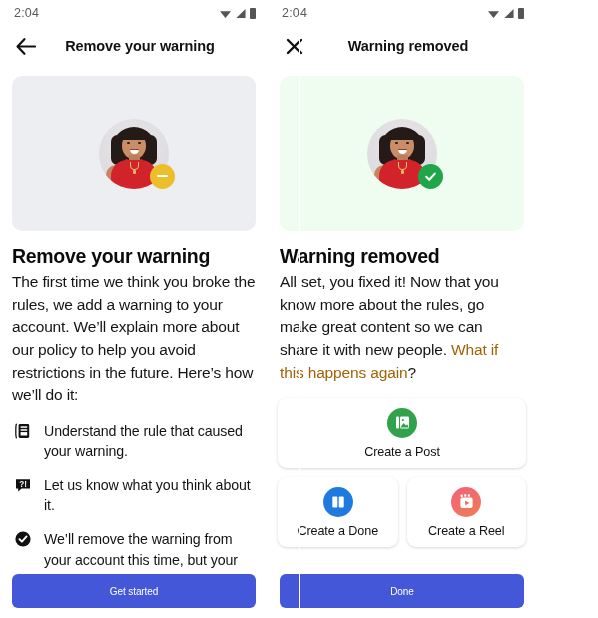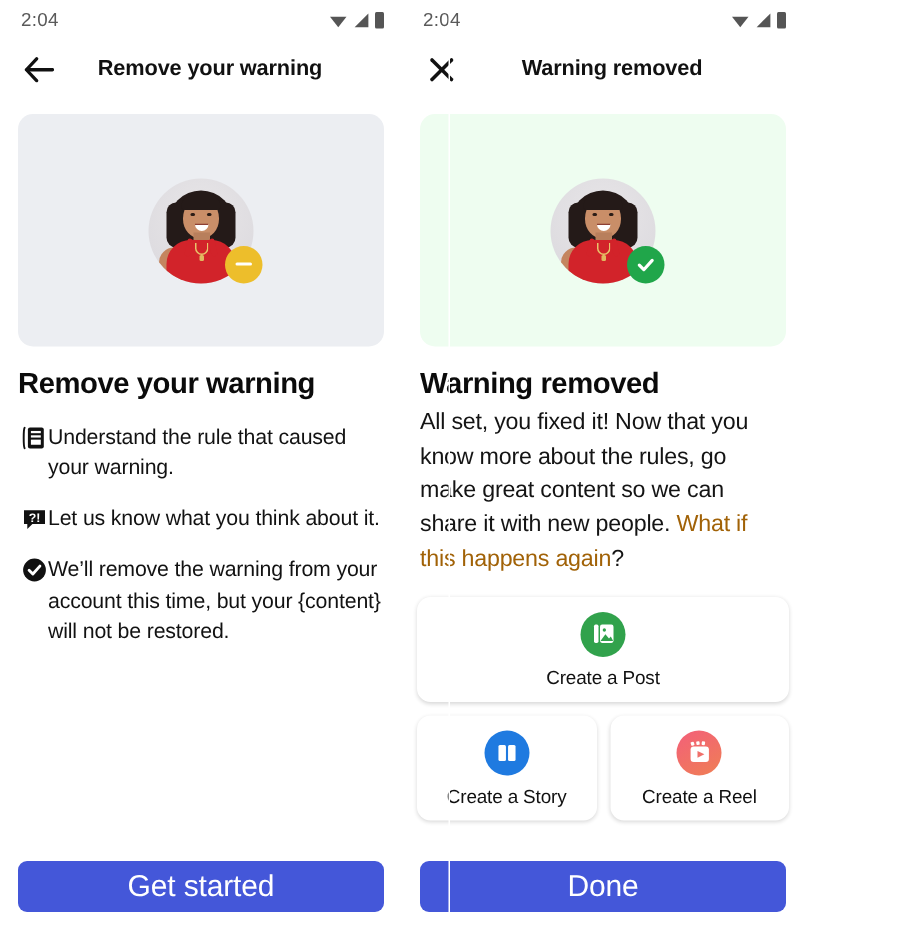--- a/index.html
+++ b/index.html
@@ -145,21 +145,21 @@
   }
   p.blurb {
     font-size: 15.5px; color: #141414; line-height: 1.46;
     margin-top: 3px; letter-spacing: -.15px;
   }
   p.blurb .link { color: #a16207; }
 
   
   .list { margin-top: 14px; }
   .list-item {
-    display: flex; align-items: flex-start;
+    display: flex; gap: 12px; align-items: flex-start;
     margin-bottom: 14px; padding-left: 2px;
   }
   .list-item .li-ic { flex: 0 0 18px; width: 18px; height: 18px; margin-top: 1px; }
   .list-item .li-tx {
     font-size: 14.2px; color: #121212; line-height: 1.42;
     letter-spacing: -.1px;
   }
 
   
   .cards { margin: 14px 10px 0 10px; }
@@ -186,21 +186,21 @@
   }
 
   
   .cta-wrap {
     position: absolute; left: 0; right: 0; bottom: 10px;
     padding: 0 12px;
   }
   .cta {
     width: 100%; height: 34px; border: none; border-radius: 6px;
     background: #4457d9; color: #fff;
-    font-size: 20px; font-family: "Liberation Sans", sans-serif;
+    font-size: 10px; font-family: "Liberation Sans", sans-serif;
     cursor: pointer; letter-spacing: -.1px;
     display: flex; align-items: center; justify-content: center;
   }
   .sep {
     position: absolute; left: 299px; top: 0; width: 1px; height: 618px;
     background: #ffffff;
   }
 </style>
 </head>
 <body>
@@ -252,20 +252,21 @@
           <span class="av-pendant"></span>
         </div>
         <span class="badge warn">
           <span class="minus"></span>
         </span>
       </div>
     </div>
 
     <div class="content">
       <h1 class="title">Remove your warning</h1>
+      <p class="blurb">The first time we think you broke the rules, we add a warning to your account. We’ll explain more about our policy to help you avoid restrictions in the future. Here’s how we’ll do it:</p>
 
       <div class="list">
 
         <div class="list-item">
           <span class="li-ic">
             <svg viewBox="0 0 18 18" width="18" height="18">
               <path d="M2.4 2.2 C1.6 3.4 1.6 14.6 2.4 15.8" stroke="#111" stroke-width="1.3" fill="none" stroke-linecap="round"></path>
               <rect x="4.6" y="2" width="10.6" height="14" rx="1.4" fill="#111"></rect>
               <rect x="6.6" y="4.3" width="6.6" height="1.5" fill="#fff"></rect>
               <rect x="6.6" y="7.2" width="6.6" height="1.5" fill="#fff"></rect>
@@ -374,21 +375,21 @@
       </div>
 
       <div class="cards-row">
         <div class="card">
           <span class="card-icon story">
             <svg width="16" height="16" viewBox="0 0 16 16">
               <rect x="2.3" y="2.6" width="5" height="10.8" rx="1" fill="#fff"></rect>
               <rect x="8.7" y="2.6" width="5" height="10.8" rx="1" fill="#fff"></rect>
             </svg>
           </span>
-          <span class="card-label">Create a Story</span>
+          <span class="card-label">Create a Done</span>
         </div>
         <div class="card">
           <span class="card-icon reel">
             <svg width="17" height="17" viewBox="0 0 17 17">
               <rect x="2.6" y="1.6" width="2.2" height="2.4" rx=".5" fill="#fff" transform="rotate(-18 3.7 2.8)"></rect>
               <rect x="6.2" y="1.2" width="2.2" height="2.4" rx=".5" fill="#fff" transform="rotate(-8 7.3 2.4)"></rect>
               <rect x="9.8" y="1.3" width="2.2" height="2.4" rx=".5" fill="#fff" transform="rotate(8 10.9 2.5)"></rect>
               <rect x="2.4" y="4.6" width="12.2" height="10.4" rx="2" fill="#fff"></rect>
               <path d="M7 7.6 L11.6 9.9 L7 12.2 Z" fill="#f0706a"></path>
             </svg>

